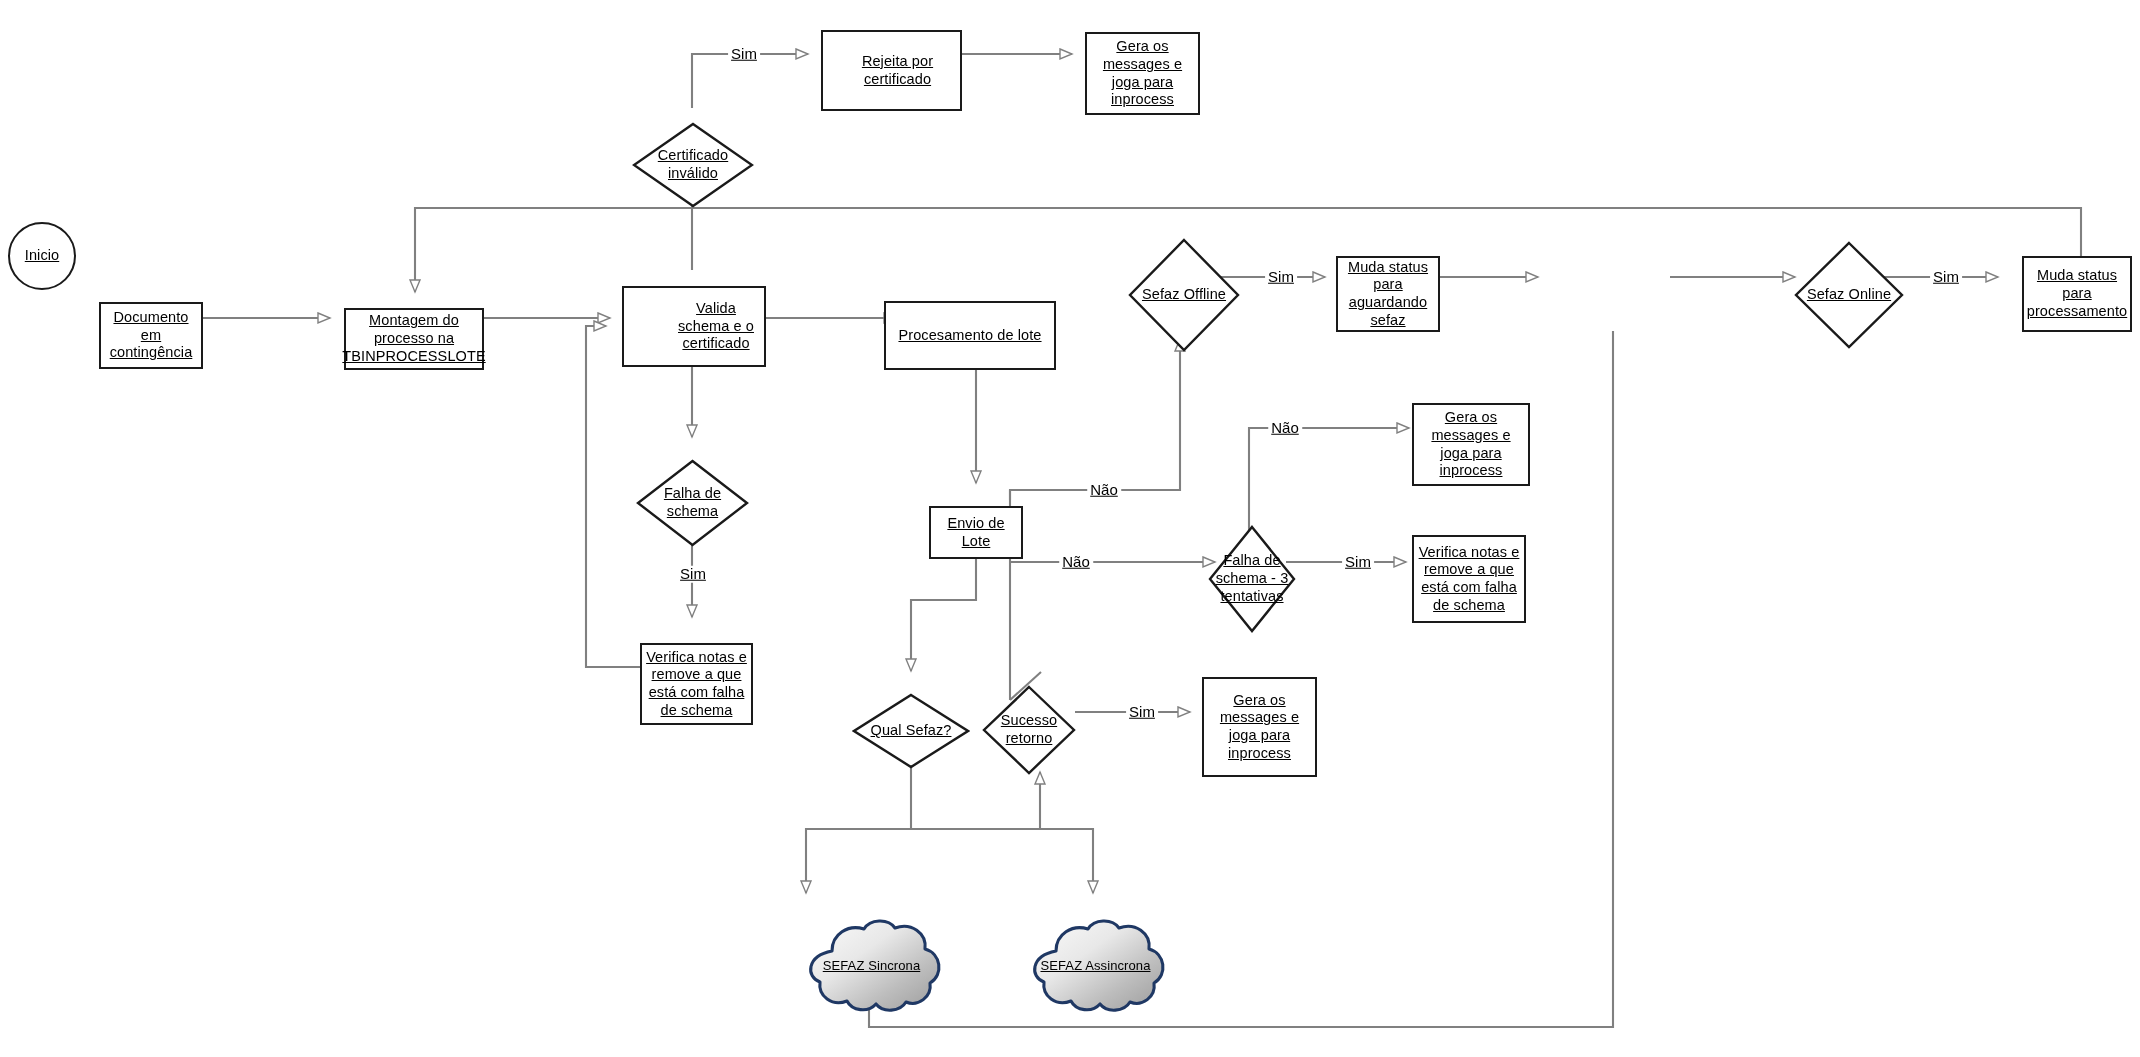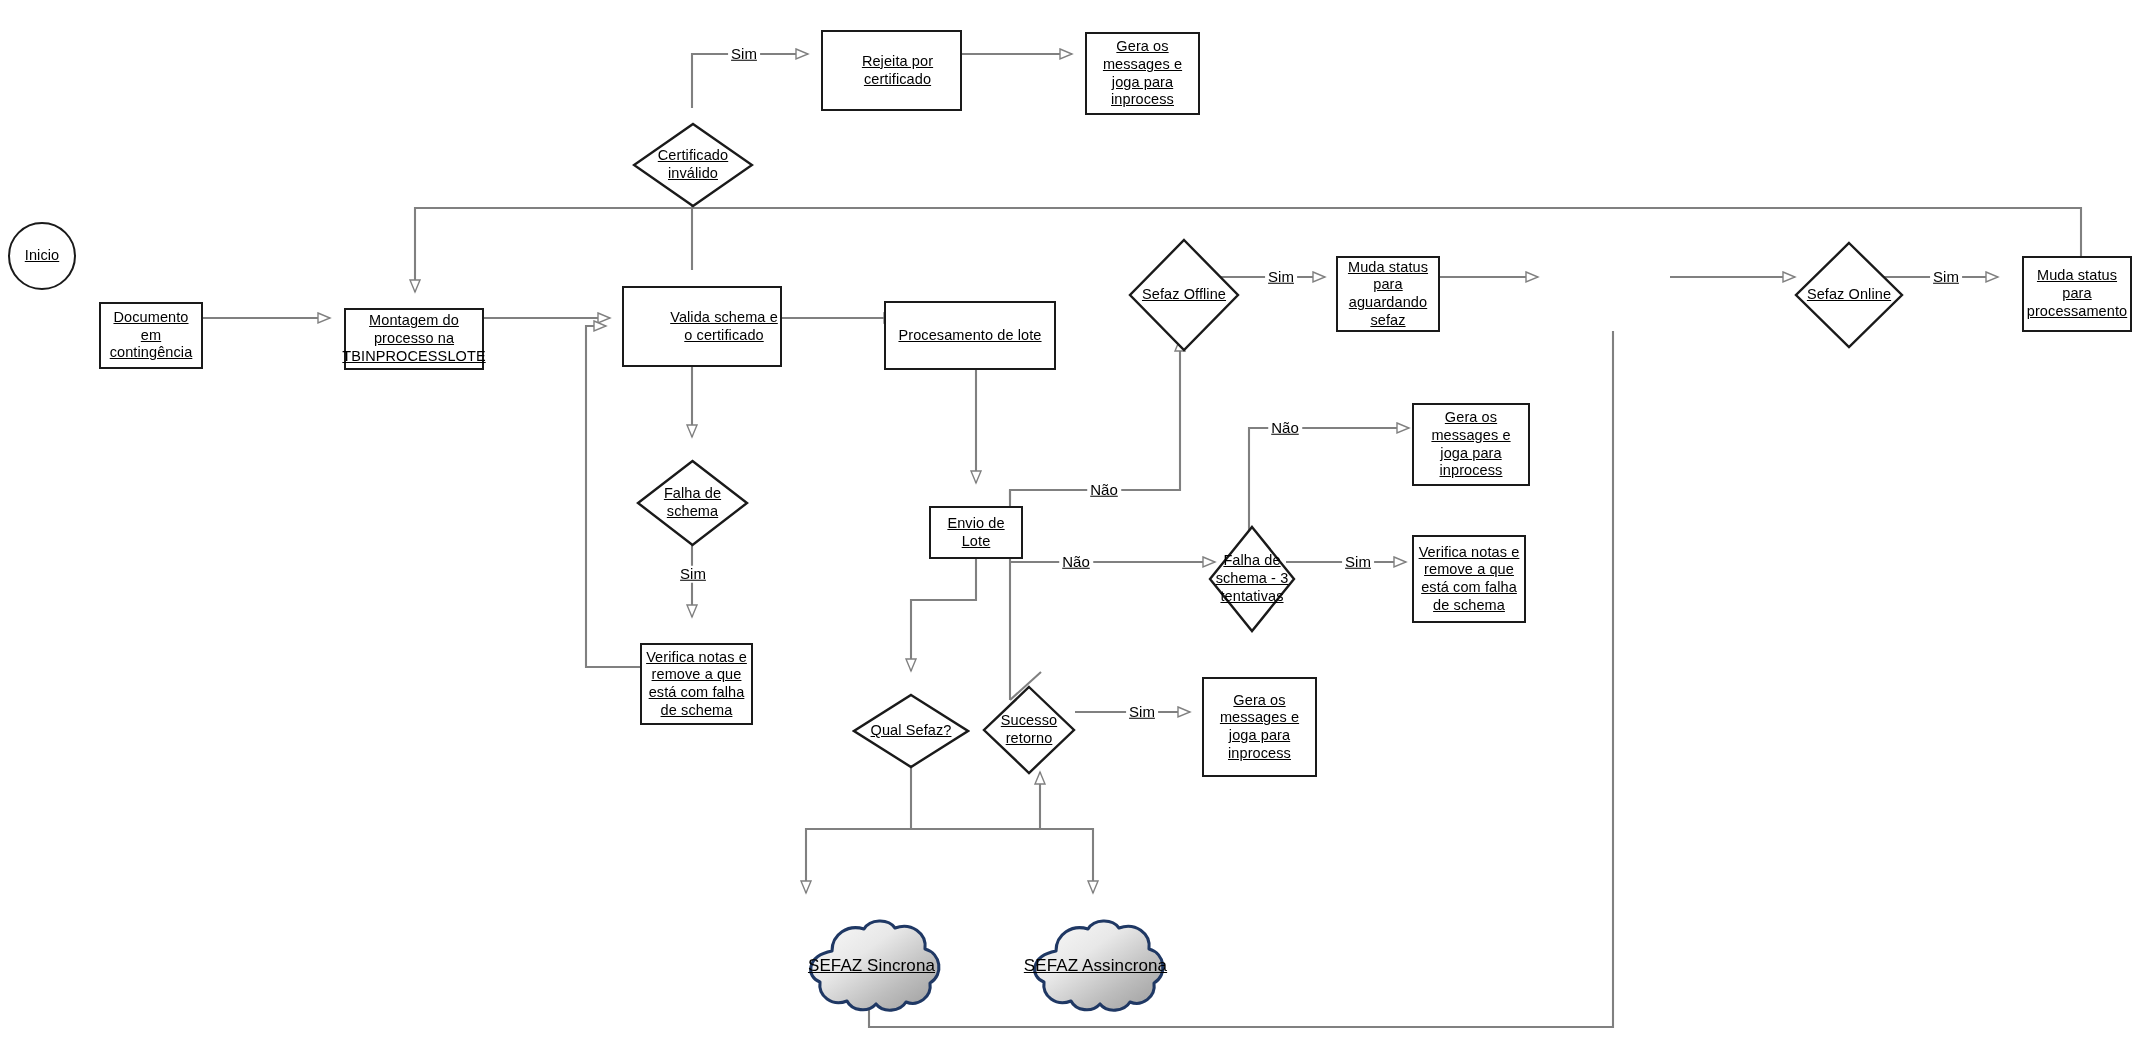--- a/index.html
+++ b/index.html
@@ -69,21 +69,21 @@
     background: transparent;
   }
   .cloudnode .cloud-svg {
     position: absolute;
     left: 0; top: 0;
     width: 100%; height: 100%;
   }
   .cloudnode .lbl {
     position: relative;
     z-index: 2;
-    font-size: 17px;
+    font-size: 13px;
   }
   
   .edge-label {
     position: absolute;
     font-size: 15px;
     color: #000000;
     text-decoration: underline;
     text-underline-offset: 1px;
     background: #ffffff;
     padding: 0 3px;
@@ -173,21 +173,21 @@
   </div>
 
   <div class="node proc" style="left:99px; top:285px; width:104px; height:67px;">
     <span class="lbl">Documento em contingência</span>
   </div>
 
   <div class="node proc" style="left:344px; top:291px; width:140px; height:62px;">
     <span class="lbl">Montagem do processo na TBINPROCESSLOTE</span>
   </div>
 
-  <div class="node proc" style="left:622px; top:269px; width:160px; height:81px;padding-left:44px;">
+  <div class="node proc" style="left:622px; top:269px; width:144px; height:81px;padding-left:44px;">
     <span class="lbl">Valida schema e o certificado</span>
   </div>
 
   <div class="node dec" style="left:632px; top:105px; width:122px; height:86px;">
     <svg class="diamond-svg" viewBox="0 0 122 86" preserveAspectRatio="none">
       <polygon points="61,2 120,43 61,84 2,43" fill="#ffffff" stroke="#1a1a1a" stroke-width="2.4"></polygon>
     </svg>
     <span class="lbl">Certificado inválido</span>
   </div>
 

